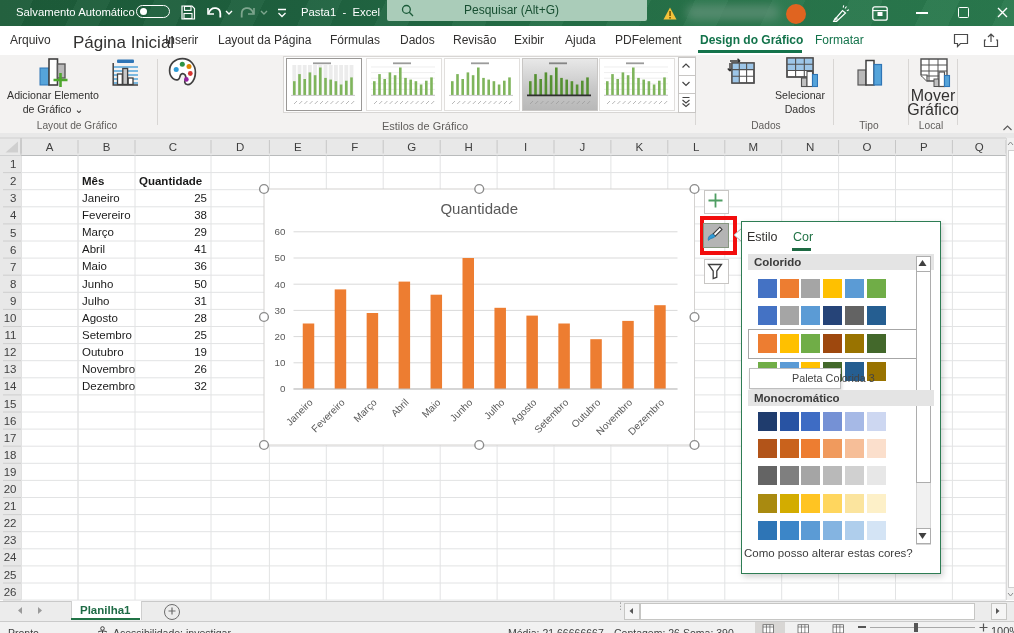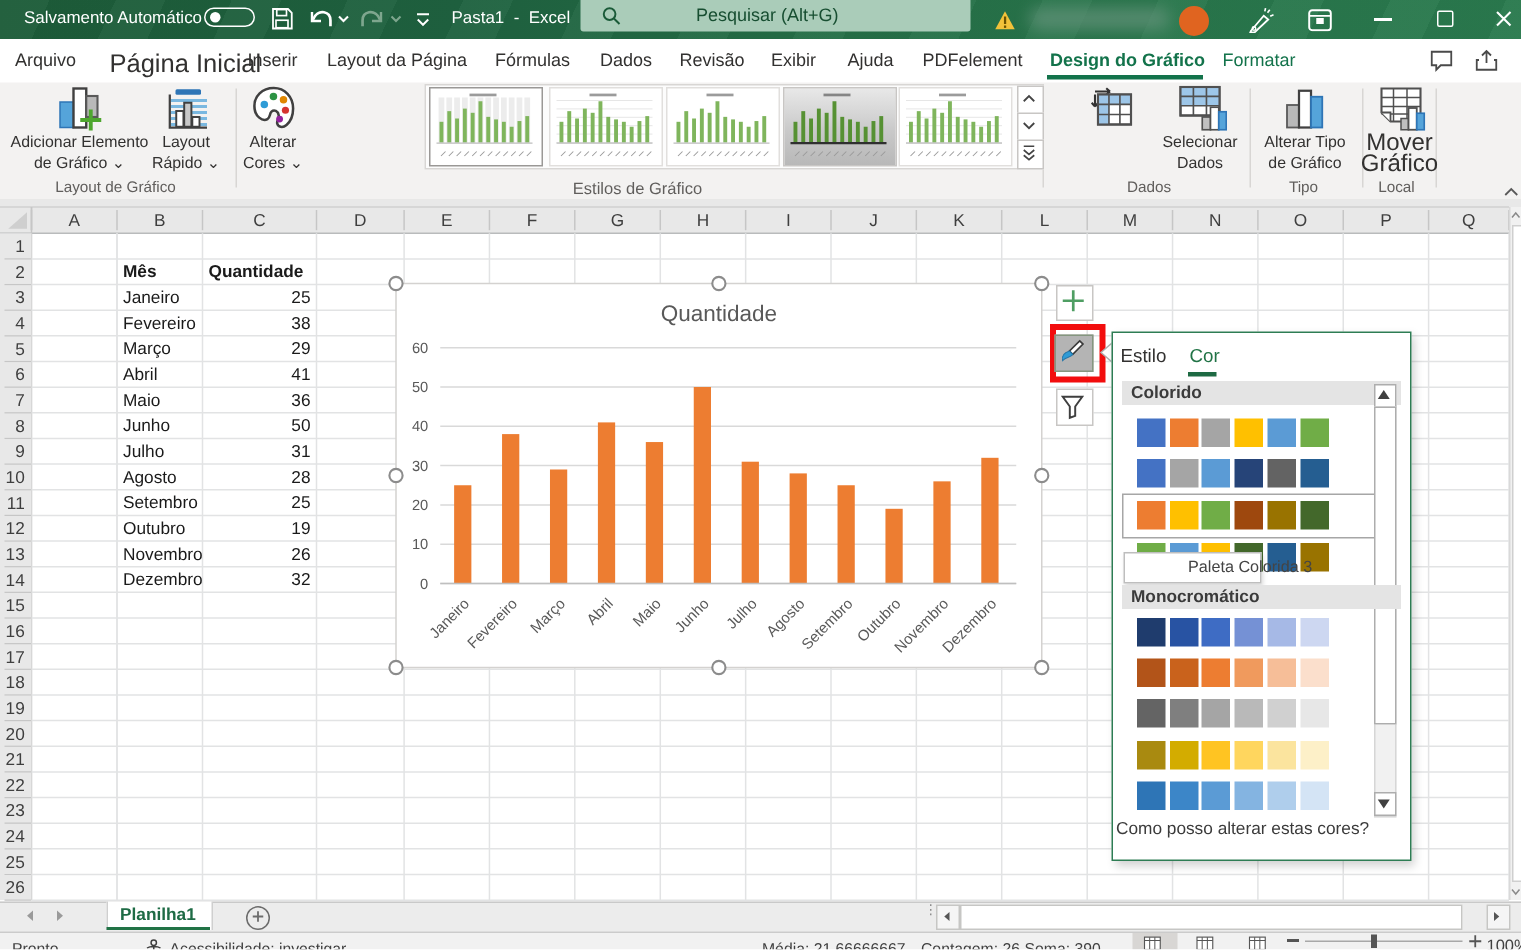--- a/index.html
+++ b/index.html
@@ -107,30 +107,28 @@
 <svg class="ab" style="left:111px;top:57px;" width="29" height="30" viewBox="0 0 29 30">
       <g stroke="#7ab8e0" stroke-width="2">
         <path d="M3 10 H27 M3 14 H27 M3 18 H27 M3 22 H27 M3 26 H27"></path>
       </g>
       <rect x="6" y="2.5" width="17" height="3.6" rx="1" fill="#2e75b6"></rect>
       <path d="M2.2 6 V28 H27" fill="none" stroke="#404040" stroke-width="1.5"></path>
       <rect x="6.5" y="17" width="4.8" height="10.5" fill="#fff" stroke="#404040" stroke-width="1.3"></rect>
       <rect x="11.8" y="11.5" width="4.8" height="16" fill="#c8c8c8" stroke="#404040" stroke-width="1.3"></rect>
       <rect x="17.2" y="21" width="4.8" height="6.5" fill="#fff" stroke="#404040" stroke-width="1.3"></rect>
     </svg>
-<div class="ab" style="left:69px;top:89px;width:110px;text-align:center;font-size:10.6px;color:#323130;line-height:13.8px;">Layout<br>Rápido ⌄</div>
 <svg class="ab" style="left:168px;top:57px;" width="29" height="30" viewBox="0 0 29 30">
       <path d="M14.5 1.6 C6.6 1.6 1.6 7.2 1.6 13.6 C1.6 20.9 7.3 24.2 10.3 22.4 C12.4 21.1 11.5 18.8 13 17.4 C14.8 15.8 17.4 17 17.8 19.8 C18.1 22.3 16.4 23.3 16.8 25.3 C17.3 27.6 20.3 28.6 23 26.3 C26 23.7 27.4 19.6 27.4 15.3 C27.4 7.5 21.8 1.6 14.5 1.6 Z" fill="#fff" stroke="#404040" stroke-width="1.7"></path>
       <circle cx="8.2" cy="12.6" r="2.5" fill="#2e9bd6"></circle>
       <circle cx="14.3" cy="7.3" r="2.5" fill="#2c9343"></circle>
       <circle cx="21" cy="9.5" r="2.5" fill="#e08700"></circle>
       <circle cx="22.3" cy="16.5" r="2.4" fill="#d63431"></circle>
       <circle cx="18.4" cy="22.4" r="2.3" fill="#93219e"></circle>
     </svg>
-<div class="ab" style="left:127px;top:89px;width:110px;text-align:center;font-size:10.6px;color:#323130;line-height:13.8px;">Alterar<br>Cores ⌄</div>
 <div class="ab" style="left:283px;top:56px;width:411px;height:55px;background:#fcfcfc;border:1px solid #d8d6d4;"></div>
 <div class="ab" style="left:286px;top:58px;width:74px;height:51px;background:#fff;border:1.6px solid #9a9896;"></div>
 <svg class="ab" style="left:287px;top:59px;" width="71" height="49" viewBox="0 0 71 49">
       <rect x="26" y="3.4" width="18" height="1.8" fill="#222" opacity="0.45"></rect>
       <rect x="5.4" y="6" width="3.8" height="30.4" fill="#ececec"></rect>
       <rect x="6.0" y="22.2" width="2.6" height="13.8" fill="#7fb55c"></rect>
       <rect x="10.600000000000001" y="6" width="3.8" height="30.4" fill="#ececec"></rect>
       <rect x="11.2" y="15.1" width="2.6" height="20.9" fill="#7fb55c"></rect>
       <rect x="15.8" y="6" width="3.8" height="30.4" fill="#ececec"></rect>
       <rect x="16.4" y="20.0" width="2.6" height="16.0" fill="#7fb55c"></rect>
@@ -326,21 +324,20 @@
       <rect x="15.5" y="21" width="5.5" height="8.5" fill="#c0c0c0" stroke="#505050" stroke-width="1.1"></rect>
       <rect x="21" y="14.5" width="5.5" height="15" fill="#fff" stroke="#505050" stroke-width="1.1"></rect>
       <rect x="26.5" y="17.5" width="5" height="12" fill="#55a4da" stroke="#2e75b6" stroke-width="1.1"></rect>
     </svg>
 <div class="ab" style="left:745px;top:89px;width:110px;text-align:center;font-size:10.6px;color:#323130;line-height:13.8px;">Selecionar<br>Dados</div>
 <svg class="ab" style="left:856px;top:57px;" width="28" height="31" viewBox="0 0 28 31">
       <rect x="2" y="13" width="8" height="15" fill="#b9b9b9" stroke="#595959" stroke-width="1.2"></rect>
       <rect x="10" y="3.5" width="8" height="24.5" fill="#fff" stroke="#404040" stroke-width="1.5"></rect>
       <rect x="18" y="7.5" width="7.5" height="20.5" fill="#55a4da" stroke="#2e75b6" stroke-width="1.2"></rect>
     </svg>
-<div class="ab" style="left:815px;top:89px;width:110px;text-align:center;font-size:10.6px;color:#323130;line-height:13.8px;">Alterar Tipo<br>de Gráfico</div>
 <svg class="ab" style="left:919px;top:57px;" width="32" height="31" viewBox="0 0 32 31">
       <path d="M2 2 H28 V24 H8 L2 18 Z" fill="#fff" stroke="#505050" stroke-width="1.4"></path>
       <path d="M2 8 H28 M2 14 H28 M2 19 H24 M10 2 V24 M19 2 V24" stroke="#505050" stroke-width="1"></path>
       <path d="M2 18 L8 18 L8 24" fill="#fff" stroke="#505050" stroke-width="1.2"></path>
       <rect x="15" y="22" width="5" height="7.5" fill="#c0c0c0" stroke="#505050" stroke-width="1"></rect>
       <rect x="20" y="15" width="5.5" height="14.5" fill="#fff" stroke="#505050" stroke-width="1.2"></rect>
       <rect x="25.5" y="18.5" width="5" height="11" fill="#55a4da" stroke="#2e75b6" stroke-width="1.1"></rect>
     </svg>
 <div class="ab" style="left:878px;top:89px;width:110px;text-align:center;font-size:16px;color:#323130;line-height:13.8px;">Mover<br>Gráfico</div>
 <svg class="ab" style="left:0;top:133px;" width="1014" height="468" viewBox="0 133 1014 468" font-family="Liberation Sans,sans-serif">

